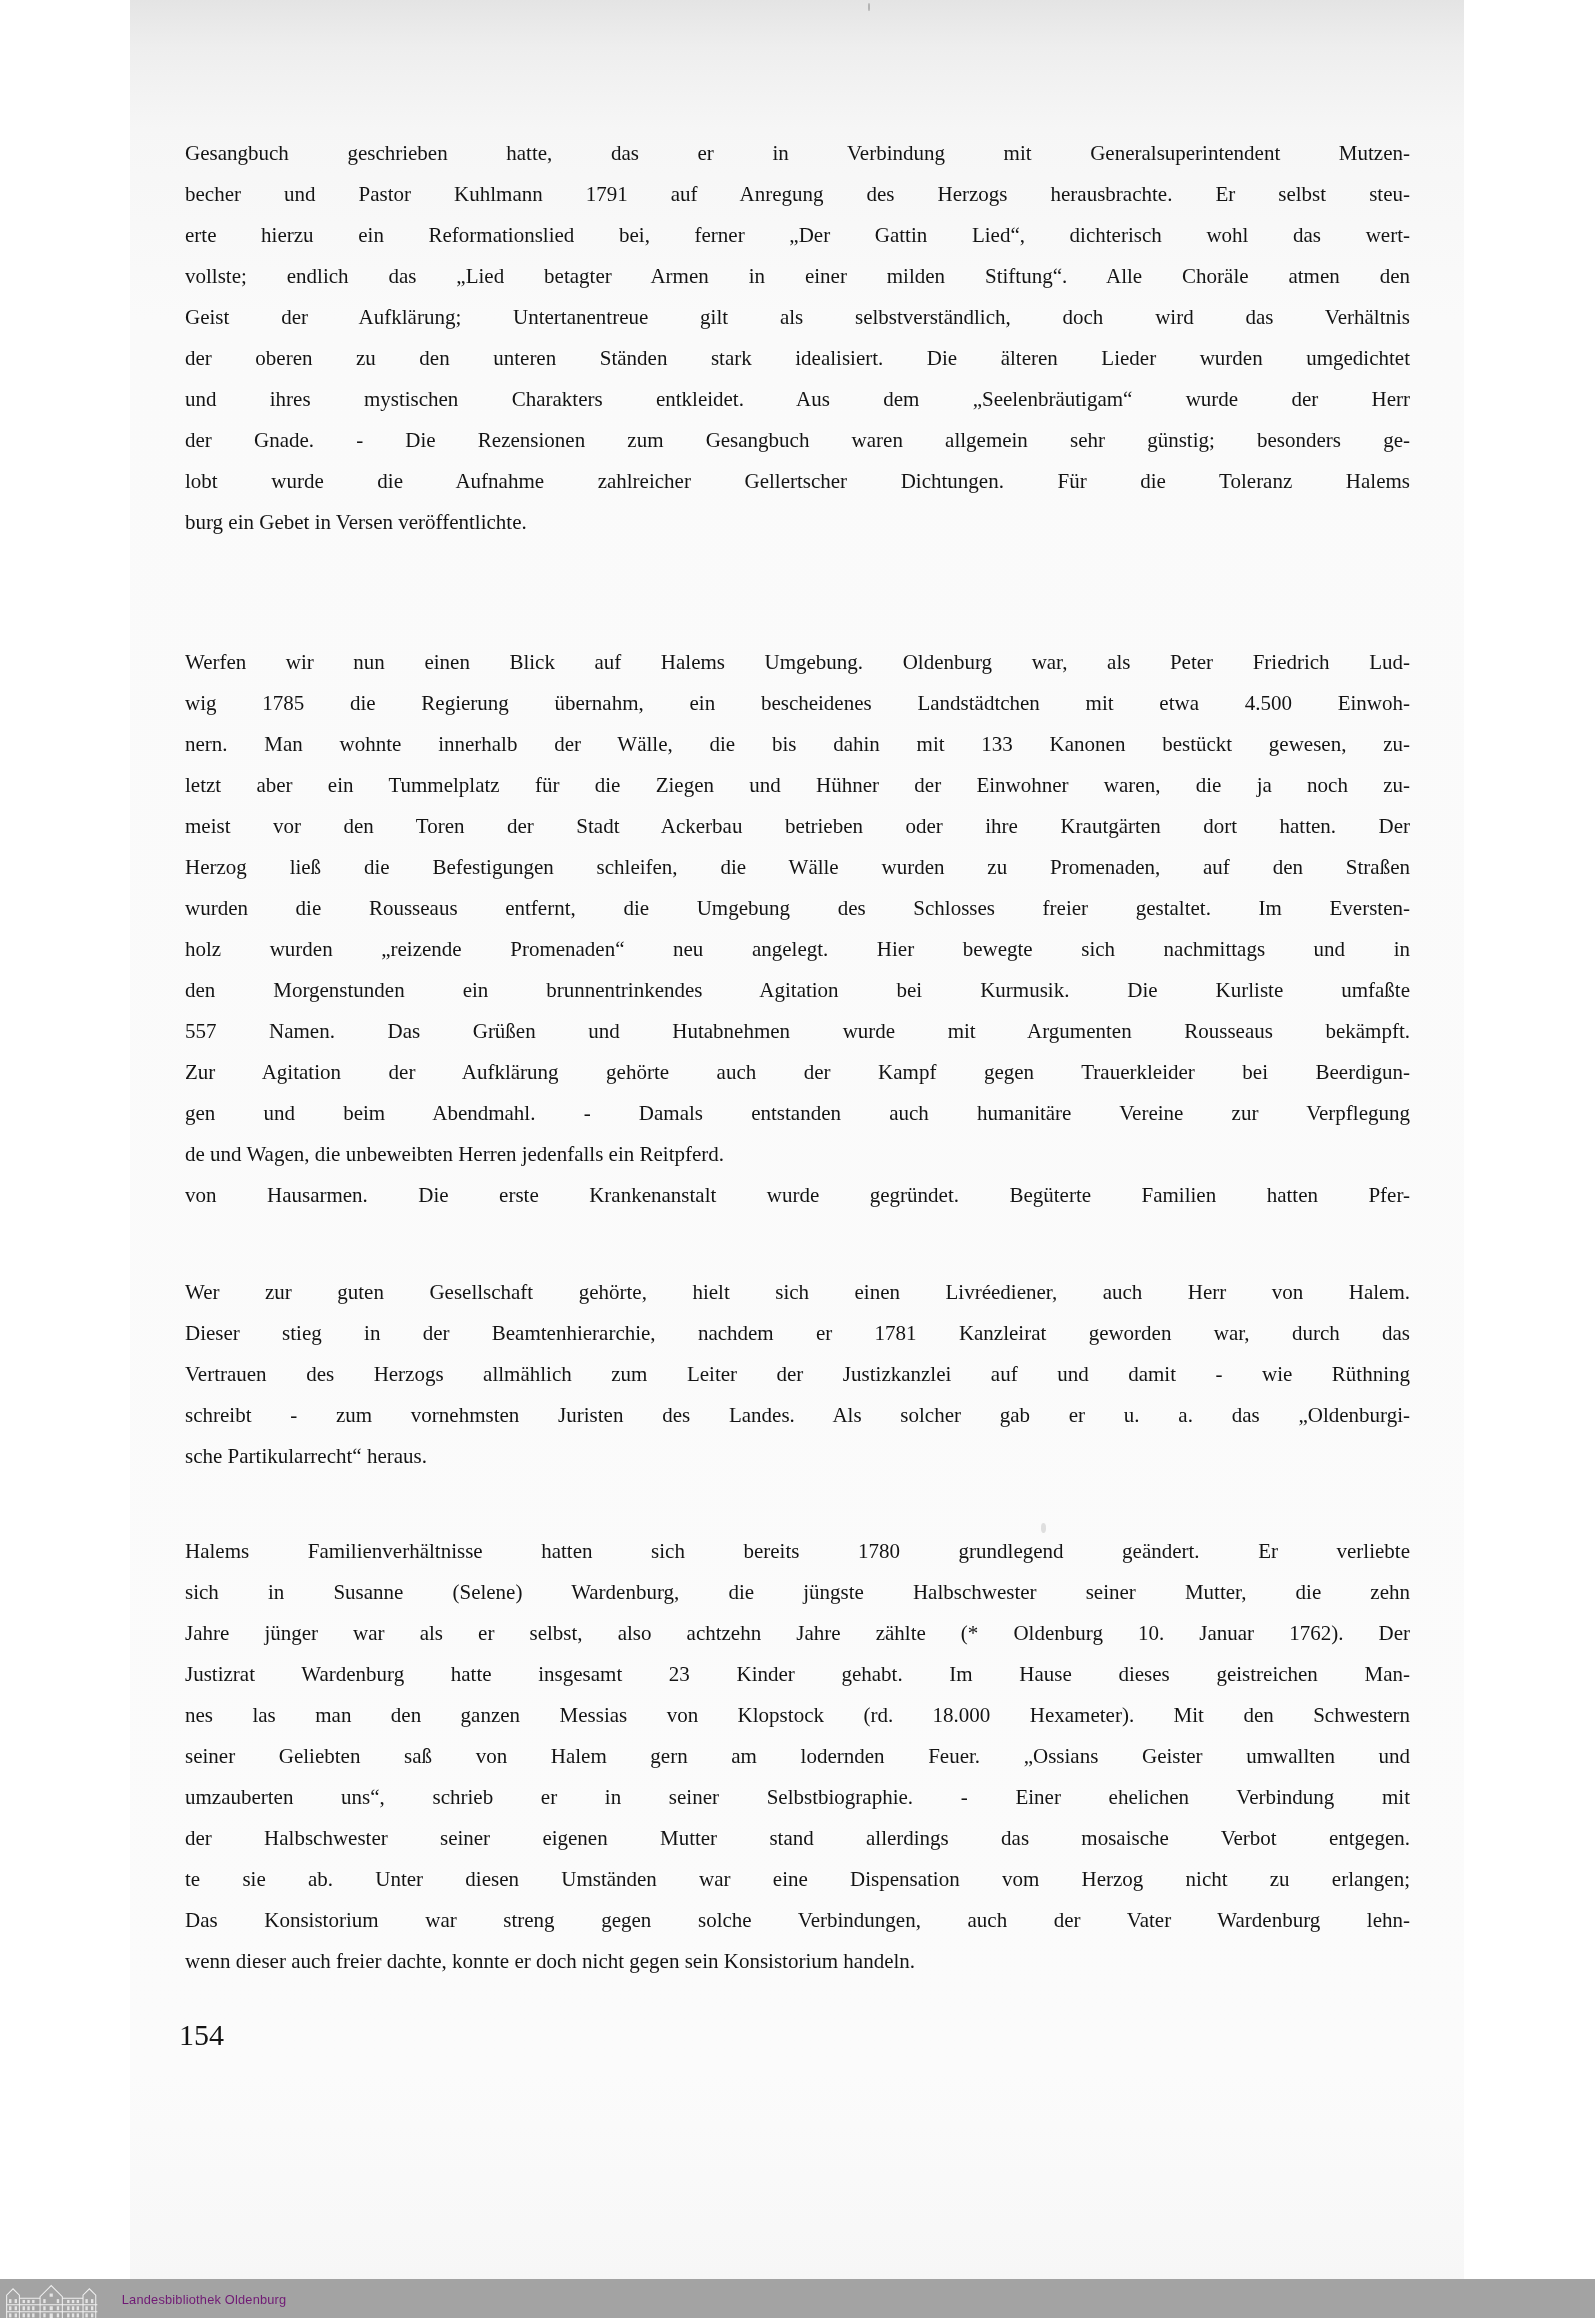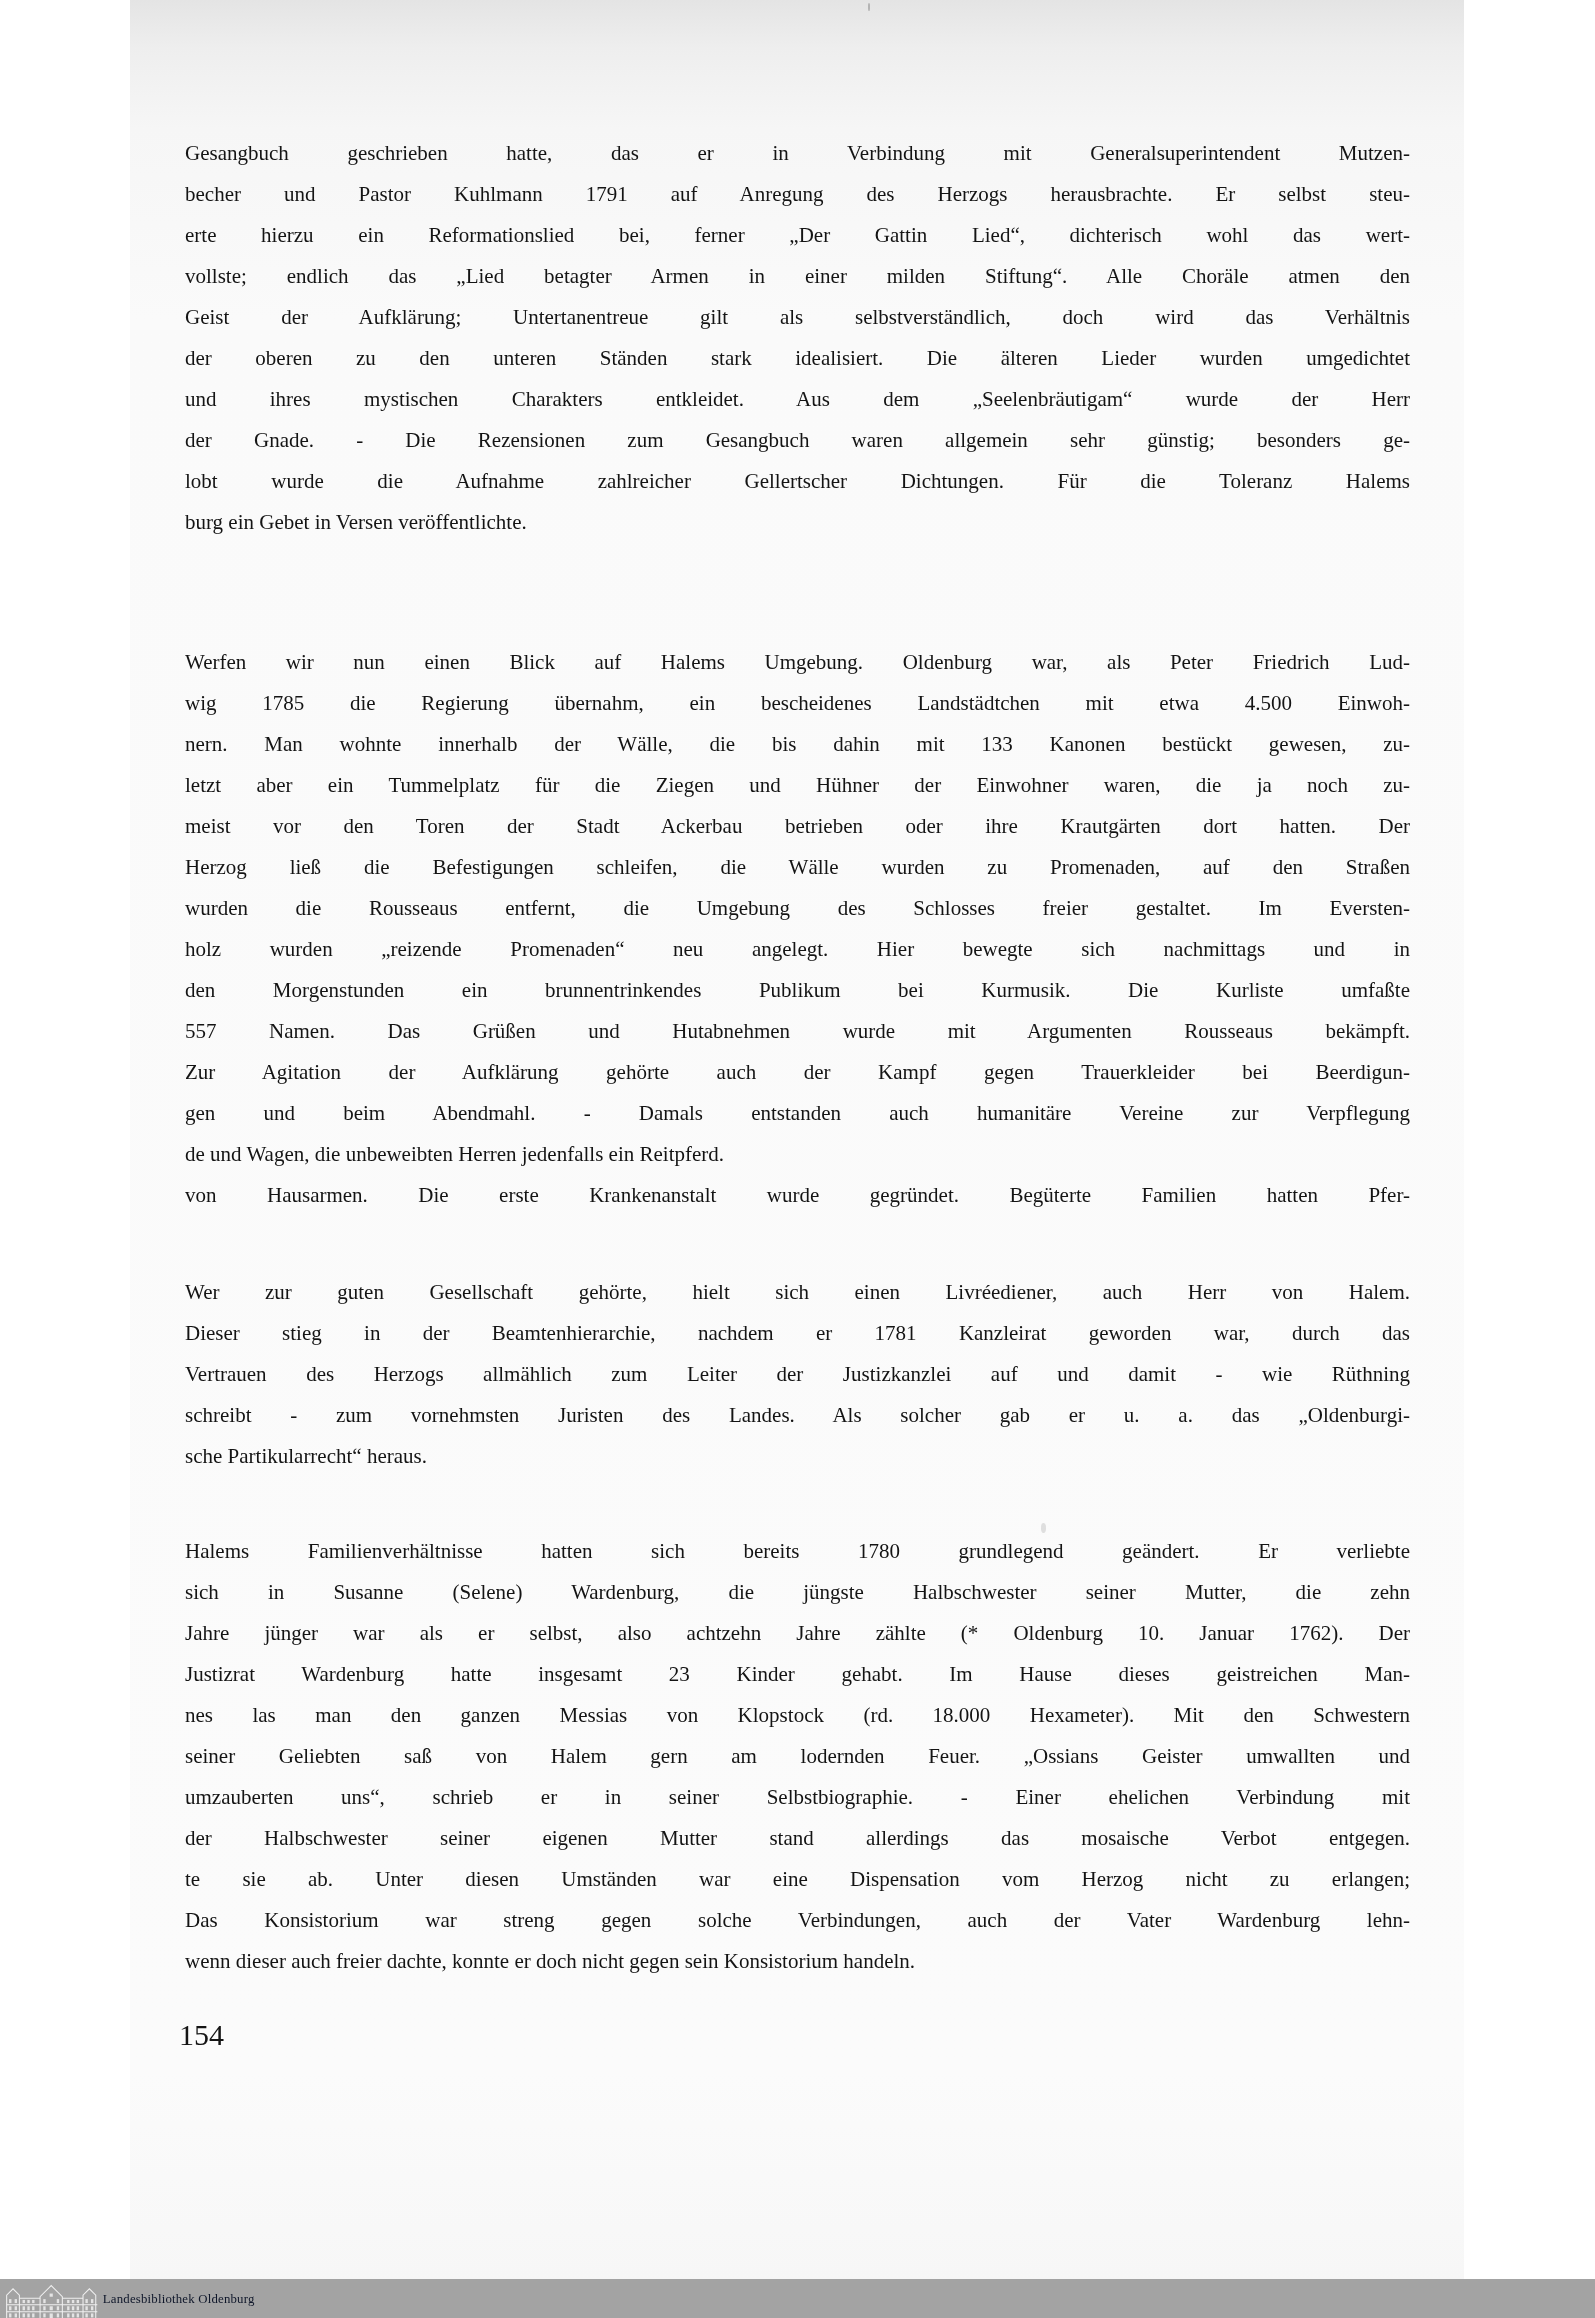--- a/index.html
+++ b/index.html
@@ -64,24 +64,24 @@
     display: flex;
     align-items: center;
   }
   .footer-logo {
     width: 94px;
     height: 35px;
     margin-left: 4.8px;
     margin-top: 4.8px;
   }
   .footer-label {
-    margin-left: 4px;
-    font-family: Liberation Serif, serif;
+    margin-left: 23px;
+    font-family: Liberation Sans, sans-serif;
     font-size: 12.8px;
-    color: #0f172a;
+    color: #701a75;
     letter-spacing: 0.2px;
   }
   .speck {
     position: absolute;
     background: #8a8a8a;
     border-radius: 50%;
     opacity: 0.55;
   }
 </style>
 </head>
@@ -107,21 +107,21 @@
 
 <div class="text-block para-2">
   <span class="line">Werfen wir nun einen Blick auf Halems Umgebung. Oldenburg war, als Peter Friedrich Lud-</span>
   <span class="line">wig 1785 die Regierung übernahm, ein bescheidenes Landstädtchen mit etwa 4.500 Einwoh-</span>
   <span class="line">nern. Man wohnte innerhalb der Wälle, die bis dahin mit 133 Kanonen bestückt gewesen, zu-</span>
   <span class="line">letzt aber ein Tummelplatz für die Ziegen und Hühner der Einwohner waren, die ja noch zu-</span>
   <span class="line">meist vor den Toren der Stadt Ackerbau betrieben oder ihre Krautgärten dort hatten. Der</span>
   <span class="line">Herzog ließ die Befestigungen schleifen, die Wälle wurden zu Promenaden, auf den Straßen</span>
   <span class="line">wurden die Rousseaus entfernt, die Umgebung des Schlosses freier gestaltet. Im Eversten-</span>
   <span class="line">holz wurden „reizende Promenaden“ neu angelegt. Hier bewegte sich nachmittags und in</span>
-  <span class="line">den Morgenstunden ein brunnentrinkendes Publikum bei Kurmusik. Die Kurliste umfaßte</span>
+  <span class="line">den Morgenstunden ein brunnentrinkendes Agitation bei Kurmusik. Die Kurliste umfaßte</span>
   <span class="line">557 Namen. Das Grüßen und Hutabnehmen wurde mit Argumenten Rousseaus bekämpft.</span>
   <span class="line">Zur Agitation der Aufklärung gehörte auch der Kampf gegen Trauerkleider bei Beerdigun-</span>
   <span class="line">gen und beim Abendmahl. - Damals entstanden auch humanitäre Vereine zur Verpflegung</span>
   <span class="line last">de und Wagen, die unbeweibten Herren jedenfalls ein Reitpferd.</span>
   <span class="line">von Hausarmen. Die erste Krankenanstalt wurde gegründet. Begüterte Familien hatten Pfer-</span>
 </div>
 
 <div class="text-block para-3">
   <span class="line">Wer zur guten Gesellschaft gehörte, hielt sich einen Livréediener, auch Herr von Halem.</span>
   <span class="line">Dieser stieg in der Beamtenhierarchie, nachdem er 1781 Kanzleirat geworden war, durch das</span>

